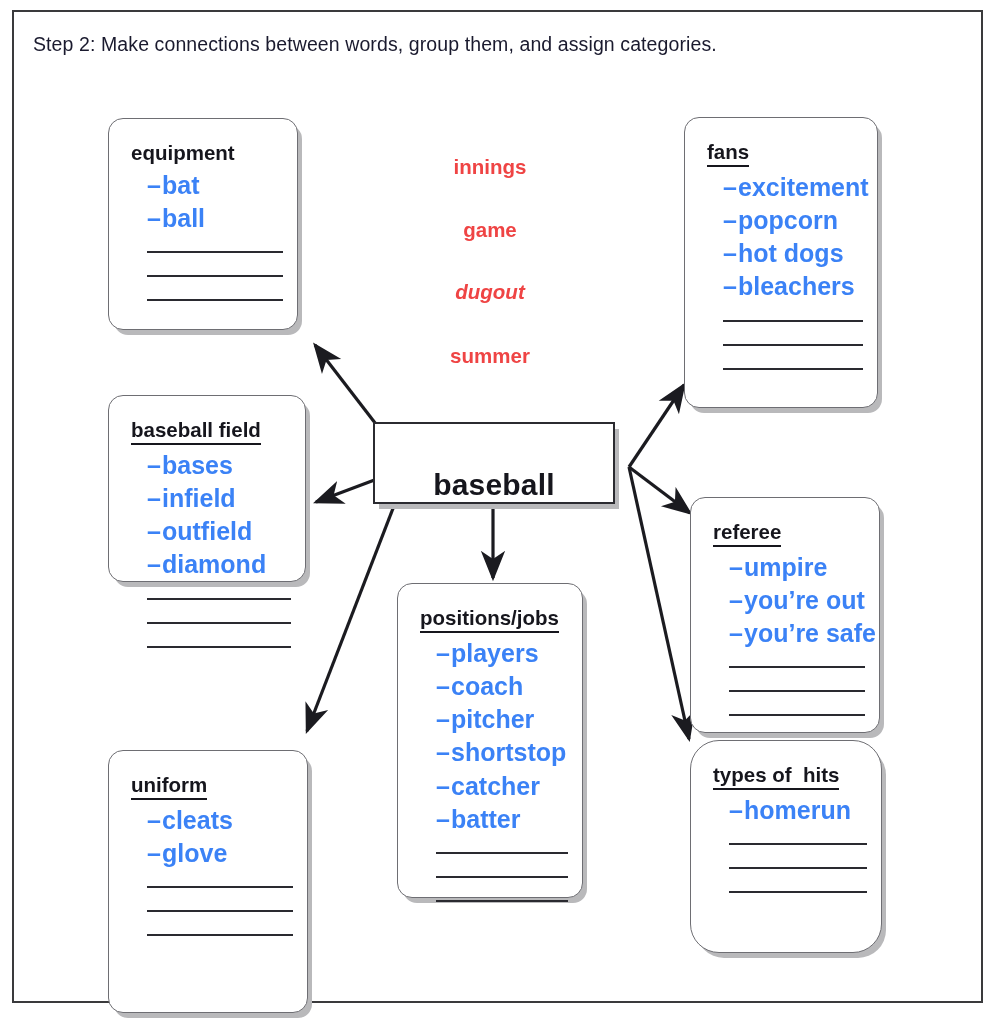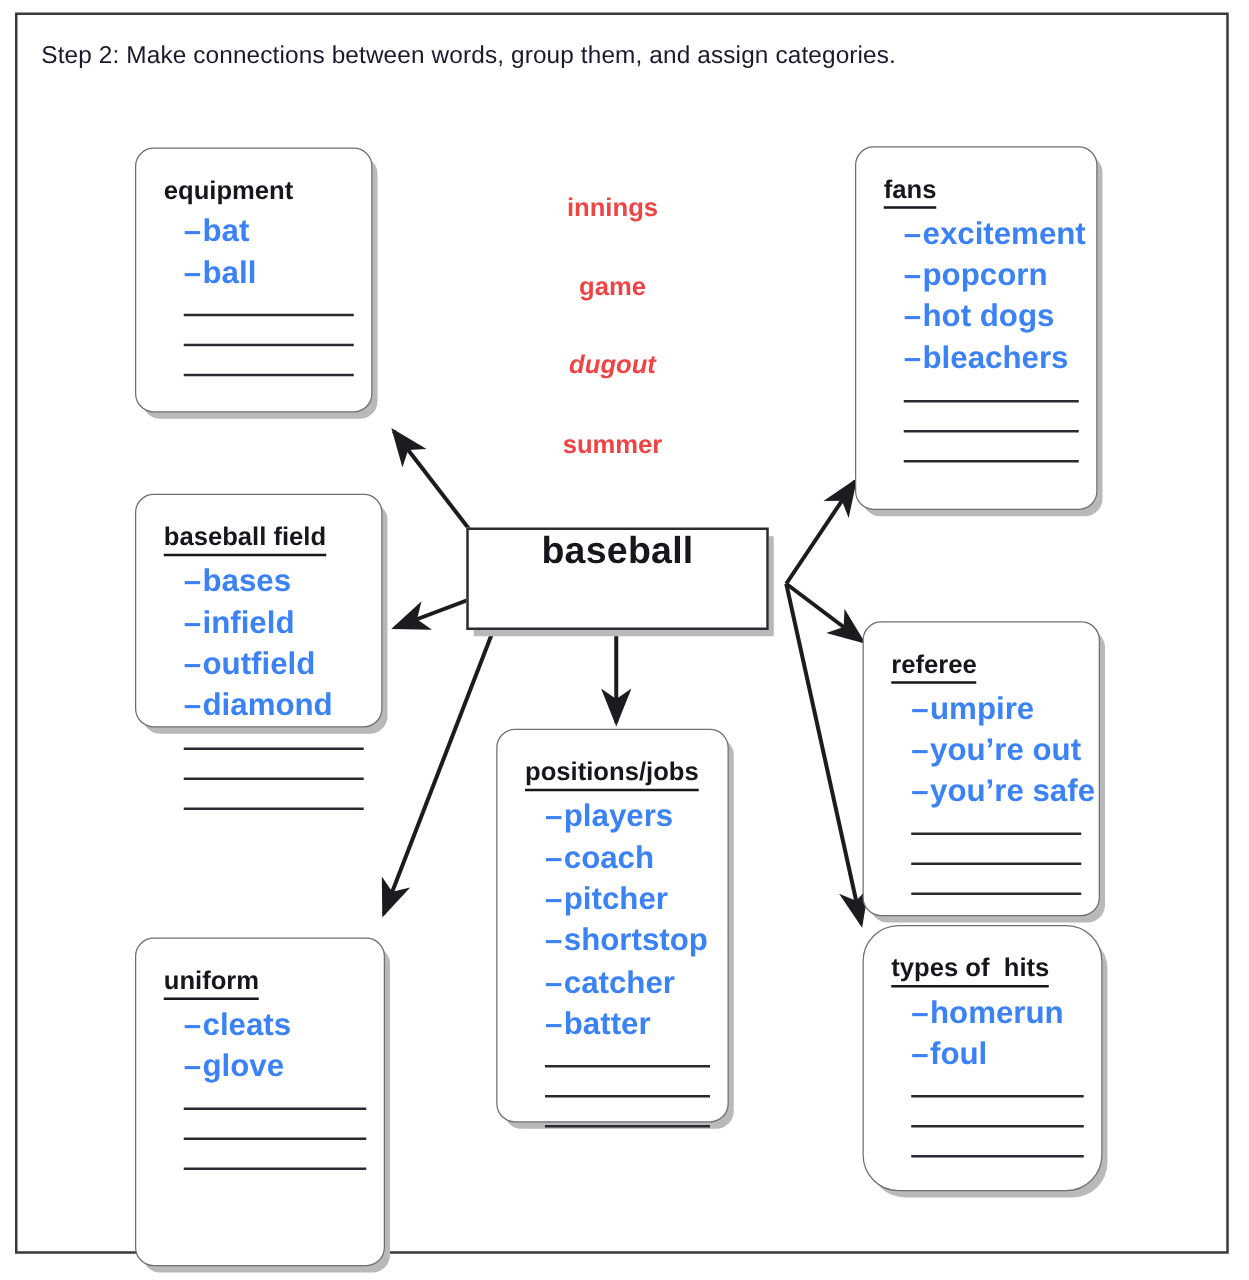--- a/index.html
+++ b/index.html
@@ -106,21 +106,21 @@
   .blank-line:last-child { margin-bottom: 0; }
 
   
   .center-node {
     position: absolute;
     background: #ffffff;
     border: 2px solid #2b2b30;
     box-shadow: 5px 6px 0 -1px #b9b9bb;
     box-sizing: border-box;
     display: flex;
-    align-items: flex-start;
+    align-items: flex-end;
     justify-content: center;
   }
   .center-label {
     font-size: 30px;
     font-weight: bold;
     color: #16161d;
     letter-spacing: 0.2px;
   }
 
   
@@ -243,21 +243,20 @@
         </ul><div class="blanks">
           <div class="blank-line"></div>
           <div class="blank-line"></div>
           <div class="blank-line"></div>
         </div></div>
     </div>
 
   <div class="card" style="left:690px; top:740px; width:192px; height:213px;border-radius:29px;">
       <div class="card-inner"><div class="cat-title underlined">types of  hits</div><ul class="items">
           <li><span class="dash">–</span>homerun</li>
-          <li><span class="dash">–</span>foul</li>
         </ul><div class="blanks">
           <div class="blank-line"></div>
           <div class="blank-line"></div>
           <div class="blank-line"></div>
         </div></div>
     </div>
 
 </div>
 
 </body></html>

